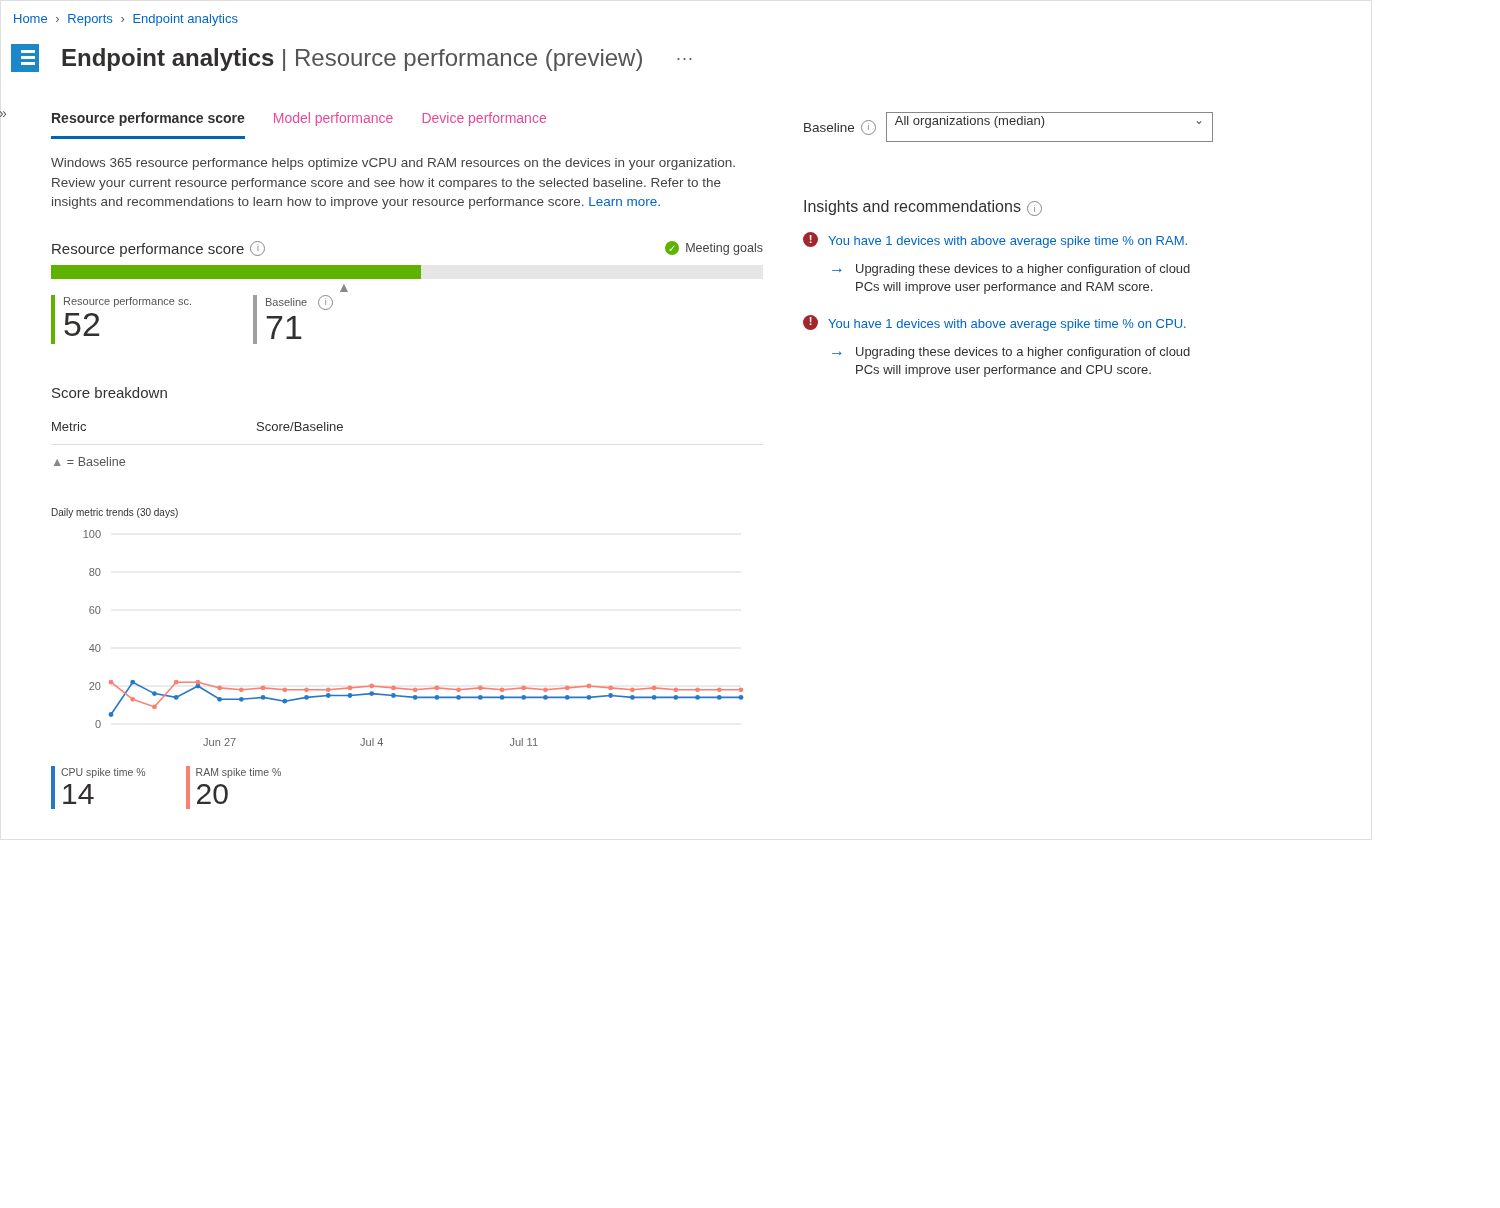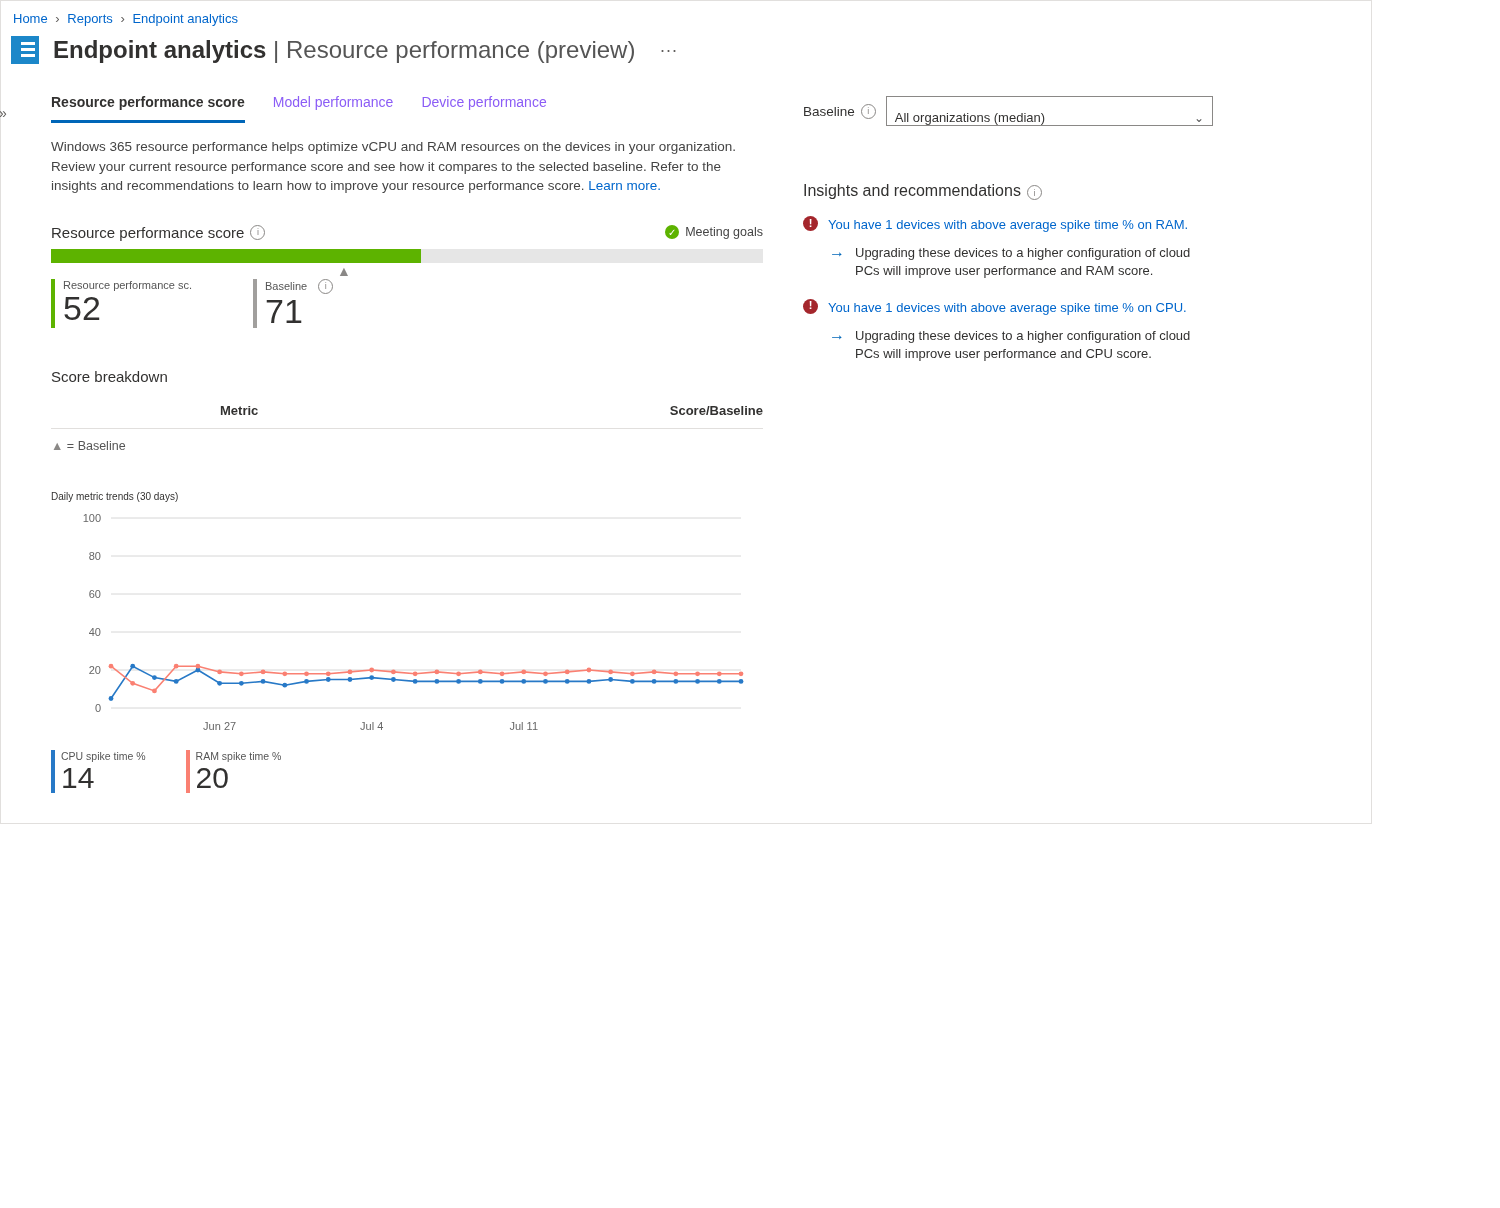--- a/index.html
+++ b/index.html
@@ -17,31 +17,31 @@
     --series-blue:#2779c7;
   }
   html,body{margin:0;padding:0;font-family:"Segoe UI",Arial,sans-serif;color:var(--text);font-size:13.5px;background:#fff}
   .page{width:1372px;border:1px solid var(--border);padding:6px 10px 30px 10px;margin:0;position:relative;box-sizing:border-box}
   a.link{color:var(--blue-link);text-decoration:none}
   .breadcrumb{padding:4px 2px;font-size:13px}
   .breadcrumb .sep{color:var(--muted);padding:0 4px}
   .title-row{display:flex;align-items:center;gap:14px;padding:6px 0 2px 0}
   .title-row .app-icon{width:28px;height:28px;background:#1c87c9;position:relative}
   .title-row .app-icon:before{content:"";position:absolute;right:4px;top:6px;width:14px;height:3px;background:#fff;box-shadow:0 6px 0 #fff,0 12px 0 #fff}
-  .title-row h1{font-weight:600;font-size:24px;margin:0}
+  .title-row h1{font-weight:600;font-size:24px;margin:8px}
   .title-row h1 .sub{font-weight:400;color:#555}
   .title-row .more{color:var(--muted);font-size:18px;padding-left:10px;cursor:pointer}
   .expand{position:absolute;left:-2px;top:104px;color:var(--muted);font-size:14px;cursor:pointer}
 
   .body{display:flex;gap:40px;padding-left:40px;padding-top:22px}
   .left{width:712px}
   .right{width:410px}
 
   .tabs{display:flex;gap:28px;border-bottom:1px solid transparent}
-  .tab{padding:6px 0 10px;font-size:14px;color:#8b5cf6;cursor:pointer}
+  .tab{padding:6px 0 10px;font-size:14px;color:#ec4899;cursor:pointer}
   .tab.active{color:var(--text);font-weight:600;border-bottom:3px solid var(--blue);margin-bottom:-1px}
 
   .desc{padding-top:14px;line-height:1.45;color:#444}
   .desc a{color:var(--blue-link);text-decoration:none}
 
   .section-title{display:flex;align-items:center;gap:6px;font-size:15px;padding:28px 0 6px}
   .section-title .status{margin-left:auto;display:flex;align-items:center;gap:6px;font-size:12.5px;color:#444}
   .ok-icon{width:14px;height:14px;border-radius:50%;background:#5db300;display:inline-flex;align-items:center;justify-content:center;color:#fff;font-size:10px}
 
   .info-icon{width:13px;height:13px;border:1px solid #8a8886;border-radius:50%;display:inline-flex;align-items:center;justify-content:center;font-size:9px;color:#8a8886}
@@ -52,21 +52,21 @@
   .big-bar .tick{position:absolute;top:14px;font-size:14px;color:var(--grey-tick)}
 
   .score-pair{display:flex;gap:60px;padding-top:16px}
   .kpi{border-left:4px solid var(--green-bar);padding-left:8px}
   .kpi.grey{border-left-color:#a19f9d}
   .kpi .lbl{font-size:11px;color:#555;display:flex;align-items:center;gap:4px;width:130px;white-space:nowrap;overflow:hidden;text-overflow:ellipsis}
   .kpi .val{font-size:34px;line-height:1}
 
   .breakdown-head{font-size:15px;padding:40px 0 8px}
   table.breakdown{width:100%;border-collapse:collapse}
-  table.breakdown th{text-align:right;font-weight:700;font-size:13px;padding:10px 0;border-bottom:1px solid var(--border)}
+  table.breakdown th{text-align:left;font-weight:400;font-size:13px;padding:10px 0;border-bottom:1px solid var(--border)}
   table.breakdown td{padding:14px 0;border-bottom:1px solid var(--border);vertical-align:middle}
   td.metric-cell{width:280px}
   td.metric-cell .mwrap{display:flex;align-items:center;gap:6px}
   .mini-bar{height:14px;background:var(--bar-bg);position:relative;width:300px;display:inline-block;vertical-align:middle}
   .mini-bar .fill{position:absolute;left:0;top:0;bottom:0;background:var(--green-bar)}
   .mini-bar .tick{position:absolute;top:14px;color:var(--grey-tick)}
   .scoreval{display:inline-block;width:40px;text-align:right;padding-left:10px}
   .legend-row{padding-top:10px;font-size:12.5px;color:#555}
   .legend-row .tri{color:var(--grey-tick)}
 
@@ -74,21 +74,21 @@
   .chart-svg{display:block}
   .trend-kpis{display:flex;gap:40px;padding-top:12px}
   .tkpi{border-left:4px solid var(--series-blue);padding-left:6px}
   .tkpi.orange{border-left-color:var(--salmon)}
   .tkpi .lbl{font-size:10.5px;color:#555}
   .tkpi .val{font-size:30px;line-height:1.05}
 
   
   .baseline-row{display:flex;align-items:center;gap:10px;padding-top:8px}
   .baseline-row .lbl{font-size:13.5px;display:flex;align-items:center;gap:6px}
-  .select{flex:1;border:1px solid #8a8886;height:28px;display:flex;align-items:flex-end;padding:0 8px;justify-content:space-between;font-size:13px;cursor:pointer}
+  .select{flex:1;border:1px solid #8a8886;height:28px;display:flex;align-items:flex-start;padding:0 8px;justify-content:space-between;font-size:13px;cursor:pointer}
   .select .chev{font-size:12px;color:#555}
 
   .insights-head{font-size:16px;padding:56px 0 4px;display:flex;align-items:flex-end;gap:6px}
   .insight{padding:12px 0 6px;font-size:13px;line-height:1.4}
   .insight .row1{display:flex;gap:10px;align-items:flex-start}
   .alert-dot{width:15px;height:15px;border-radius:50%;background:var(--red-dot);color:#fff;display:flex;align-items:center;justify-content:center;font-size:11px;font-weight:bold;flex:0 0 15px}
   .insight a{color:var(--blue-link);text-decoration:none}
   .insight .row2{display:flex;gap:10px;padding:10px 0 0 26px}
   .arrow-right{color:var(--blue);font-weight:bold;font-size:16px;line-height:1}
 </style>

